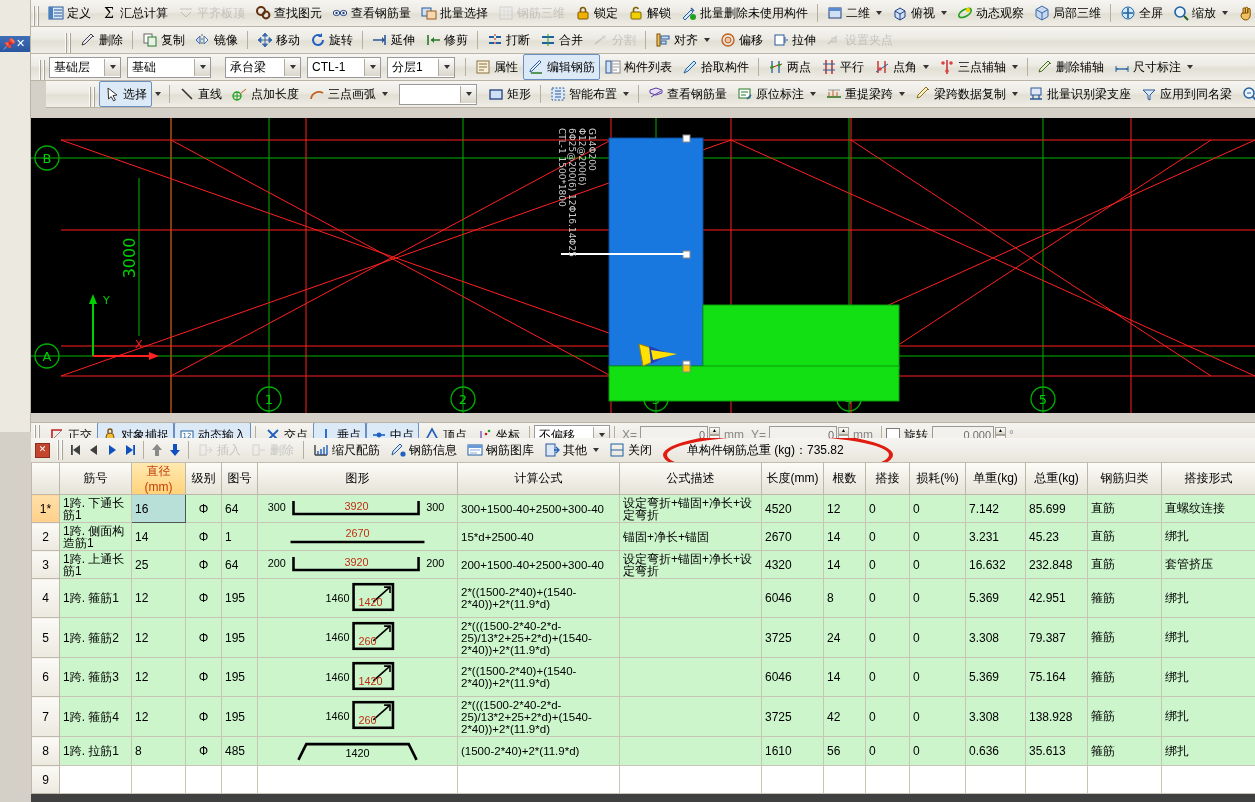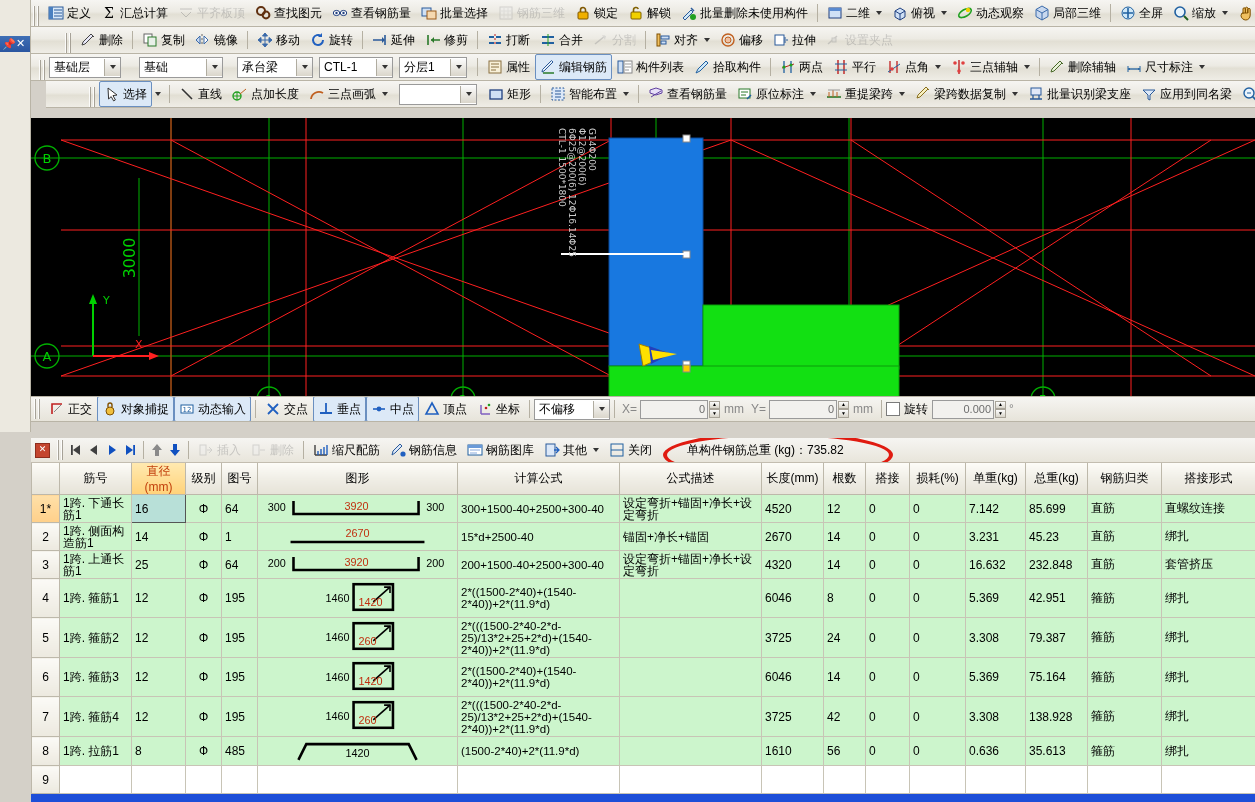--- a/index.html
+++ b/index.html
@@ -51,21 +51,21 @@
   .combo .cv{flex:1 1 auto;overflow:hidden;white-space:nowrap;}
   .combo .cbtn{width:15px;height:17px;background:linear-gradient(to bottom,#fbfbfb,#dad6cb);
                border-left:1px solid #b0aca0;display:flex;align-items:center;justify-content:center;}
 
   
   #canvasWrap{position:absolute;left:31px;top:118px;width:1224px;height:295px;background:#000;overflow:hidden;}
   #canvasWrap svg{position:absolute;left:0;top:0;}
   .vlabel{font-family:"DejaVu Sans",sans-serif;}
 
   
-  .snapbar{position:absolute;left:31px;top:396px;width:1224px;height:24px;
+  .snapbar{position:absolute;left:31px;top:422px;width:1224px;height:24px;
      background:linear-gradient(to bottom,#f6f5f2,#e7e4da);border-top:1px solid #b9b4a6;
      border-bottom:1px solid #b9b4a6;display:flex;align-items:center;white-space:nowrap;overflow:hidden;}
   .numbox{display:flex;align-items:center;border:1px solid #9a9a9a;background:#f2f1ee;height:17px;
           width:62px;padding:0 2px;justify-content:flex-end;color:#6d6d6d;font-size:11px;flex:0 0 auto;}
   .spin{display:flex;flex-direction:column;width:11px;height:17px;margin-left:1px;flex:0 0 auto;}
   .spin div{flex:1;background:linear-gradient(to bottom,#fdfdfd,#d8d4c9);border:1px solid #a9a499;
             display:flex;align-items:center;justify-content:center;font-size:5px;line-height:5px;}
   .chk{width:12px;height:12px;border:1px solid #7b7b7b;background:#fff;flex:0 0 auto;}
 
   
@@ -76,21 +76,21 @@
   .closebtn{width:13px;height:13px;background:#c4452e;border:1px solid #8d2d1d;color:#fff;
      font-size:9px;line-height:11px;text-align:center;margin:0 4px 0 4px;flex:0 0 auto;font-weight:bold;}
   .nav{width:18px;height:18px;display:flex;align-items:center;justify-content:center;flex:0 0 auto;}
 
   .totalwrap{position:relative;margin-left:18px;flex:0 0 auto;padding:1px 12px;}
   .totalwrap .ellipse{position:absolute;left:-12px;top:-9px;width:222px;height:38px;
       border:4px solid #e01b10;border-radius:50%;pointer-events:none;}
   .totaltxt{font-size:12px;color:#000;position:relative;z-index:2;}
 
   
-  #tblScroll{position:absolute;left:0;top:25px;width:1224px;height:339px;overflow:hidden;background:#1d4ed8;}
+  #tblScroll{position:absolute;left:0;top:25px;width:1224px;height:339px;overflow:hidden;background:#404040;}
   table.grid{border-collapse:collapse;table-layout:fixed;font-size:12px;width:1224px;}
   table.grid th{
     background:linear-gradient(to bottom,#fdfcf8 0%,#f0eee6 50%,#e6e3d8 100%);
     border:1px solid #bdb8aa;border-top:none;
     font-weight:normal;font-size:12px;color:#000;height:21px;padding:0 2px;text-align:center;
   }
   table.grid th.hl{background:linear-gradient(to bottom,#ffe9b0,#ffd27a);}
   table.grid th.hl span{color:#c2400d;}
   table.grid td{border:1px solid #c8c4b6;background:#ccf5cc;height:25px;padding:1px 3px;
      vertical-align:middle;color:#000;font-size:12px;overflow:hidden;}
@@ -412,21 +412,21 @@
             </svg>
           </span>
           <span class="lbl">设置夹点</span>
         </div>
       </div>
   </div>
 
   <div class="tbar" style="padding-left:36px;">
     <span class="grip"></span>
     <div id="tb2" style="display:flex;align-items:center;">
-        <div class="combo" style="width:66px;margin-right:18px">
+        <div class="combo" style="width:66px;margin-right:6px">
           <span class="cv">基础层</span>
           <span class="cbtn">
             <span class="arw" style="margin:0"></span>
           </span>
         </div>
         <div class="combo" style="width:78px;margin-right:14px">
           <span class="cv">基础</span>
           <span class="cbtn">
             <span class="arw" style="margin:0"></span>
           </span>

